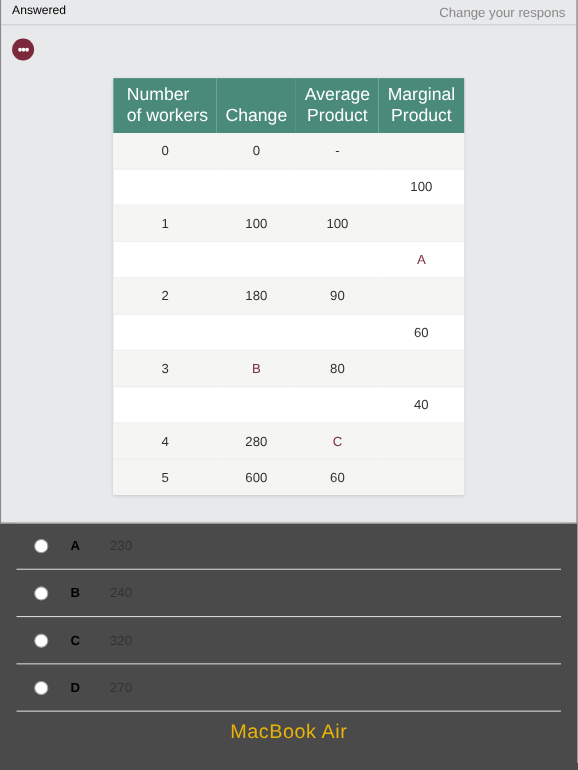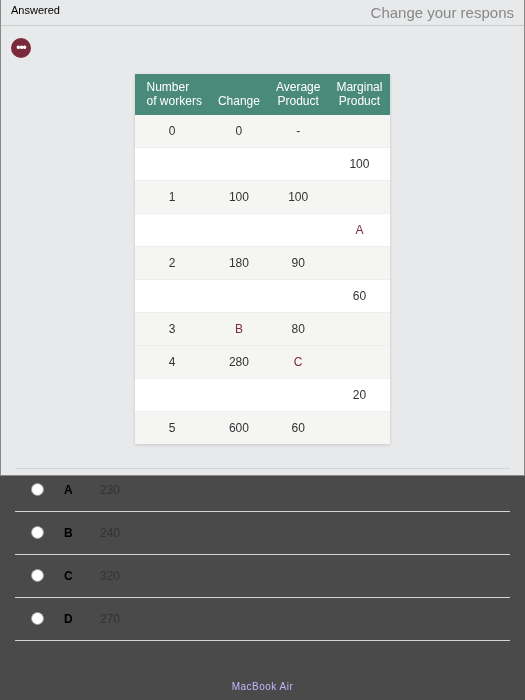--- a/index.html
+++ b/index.html
@@ -65,21 +65,21 @@
       background: #fff;
       box-shadow: 0 1px 3px rgba(0,0,0,0.15);
       font-size: 12px;
     }
     thead th {
       background: #4a8a7a;
       color: #fff;
       font-weight: 500;
       padding: 6px 8px;
       text-align: center;
-      font-size: 12px;
+      font-size: 16px;
       line-height: 1.2;
     }
     thead th:first-child { text-align: left; padding-left: 12px; }
     tbody td {
       padding: 9px 14px;
       text-align: center;
       color: #333;
       border-bottom: 1px solid #eee;
     }
     tbody tr.stripe td { background: #f5f5f3; }
@@ -101,30 +101,30 @@
       width: 13px;
       height: 13px;
       border: 1.5px solid #999;
       border-radius: 50%;
       background: #fff;
     }
     .opt-letter { font-weight: 600; width: 16px; }
     .opt-value { color: #333; }
     .macbook {
       position: absolute;
-      bottom: 8px;
+      bottom: 24px;
       left: 0;
       width: 100%;
       text-align: center;
-      color: #c4b5fd;
-      font-size: 10px;
+      color: #eab308;
+      font-size: 18px;
       font-weight: 300;
       letter-spacing: 0.5px;
     }
-    .topright-cut { color: #888; font-size: 15px; }
+    .topright-cut { color: #888; font-size: 12px; }
   </style>
 </head>
 <body>
 
 <div class="screen">
   <div class="top-bar">
     <span>Answered</span>
     <span class="topright-cut">Change your respons</span>
   </div>
 
@@ -179,32 +179,32 @@
             <td></td>
             <td></td>
             <td>60</td>
           </tr>
           <tr class="stripe">
             <td>3</td>
             <td class="letter-cell">B</td>
             <td>80</td>
             <td></td>
           </tr>
+          <tr>
+            <td></td>
+            <td></td>
+            <td></td>
+            <td>40</td>
+          </tr>
           <tr class="stripe">
             <td>4</td>
             <td>280</td>
             <td class="letter-cell">C</td>
             <td></td>
           </tr>
-          <tr>
-            <td></td>
-            <td></td>
-            <td></td>
-            <td>20</td>
-          </tr>
           <tr class="stripe">
             <td>5</td>
             <td>600</td>
             <td>60</td>
             <td></td>
           </tr>
         </tbody>
     </table>
   </div>
 

